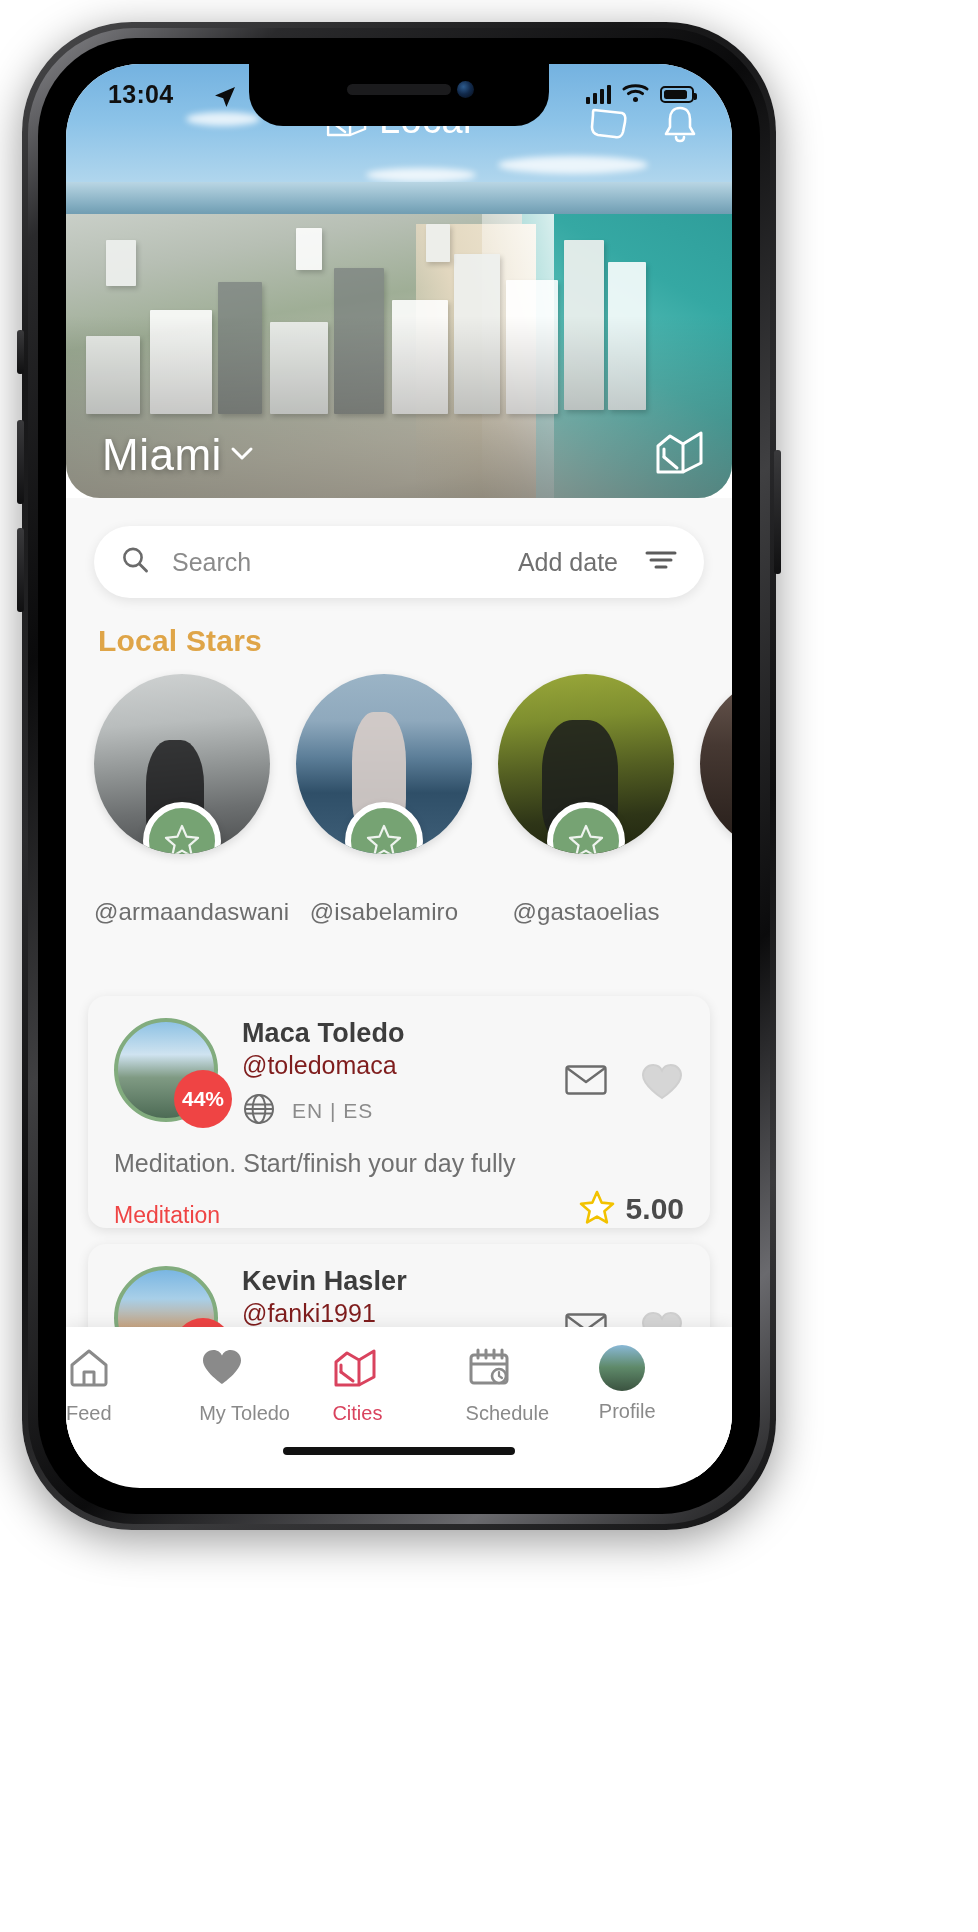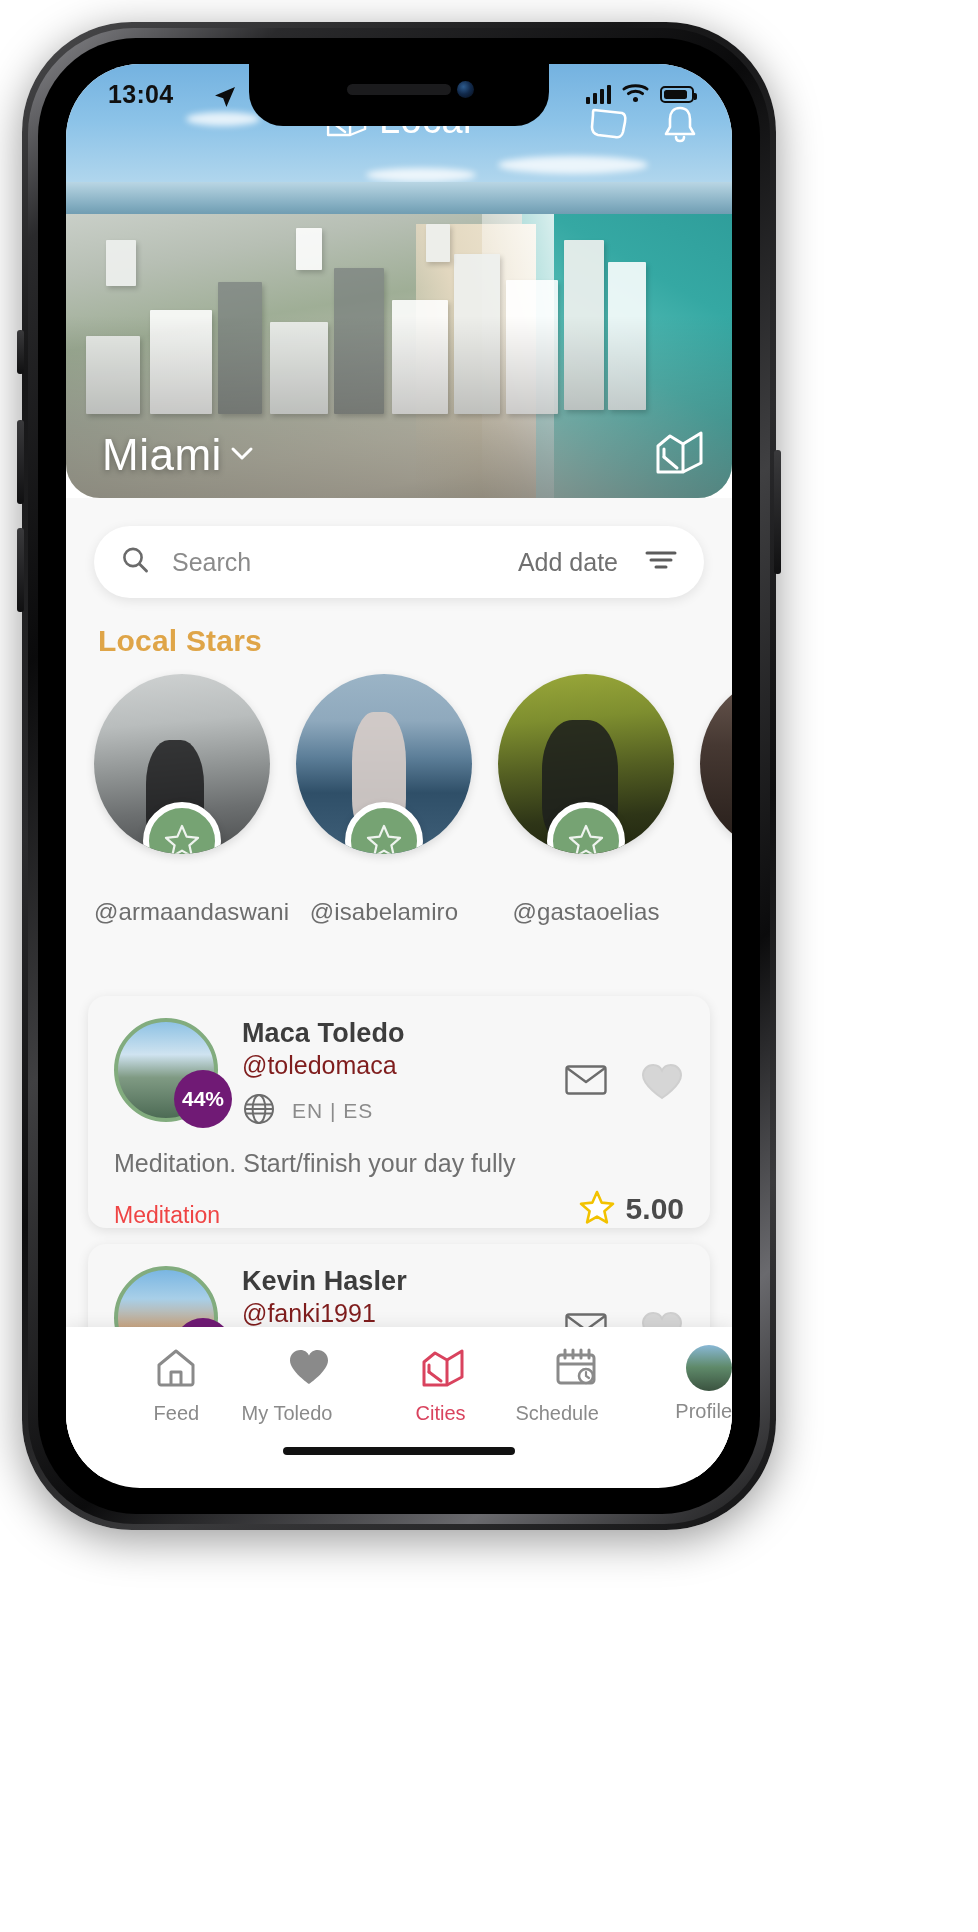--- a/index.html
+++ b/index.html
@@ -126,40 +126,40 @@
   .cards{ position:absolute; top:498px; left:0; width:666px; bottom:0; }
   .pcard{ position:absolute; left:22px; width:622px; background:#f7f7f7; border-radius:18px;
           box-shadow:0 3px 12px rgba(0,0,0,.10); overflow:hidden; }
   .pcard-inner{ position:relative; padding:22px 26px 0 26px; display:flex; }
   .av-wrap{ position:relative; width:104px; height:104px; flex:0 0 auto; }
   .avatar{ width:104px; height:104px; border-radius:50%; border:4px solid #82ac7e; overflow:hidden;
            background:linear-gradient(180deg,#8ec2e4 0%,#bcd9ea 36%,#7f9a83 62%,#566b57 100%); }
   .av1{ background:linear-gradient(180deg,#8ec2e4 0%,#cfe3f0 34%,#7f9a83 58%,#4d6b55 100%); }
   .av2{ background:linear-gradient(180deg,#7ab6e2 0%,#a8cfe8 30%,#c8a887 58%,#8d6a4c 100%); }
   .pct{ position:absolute; right:-14px; bottom:-6px; width:58px; height:58px; border-radius:50%;
-        background:#701a75; color:#fff; font-size:21px; font-weight:700;
+        background:#ef4444; color:#fff; font-size:21px; font-weight:700;
         display:flex; align-items:center; justify-content:center; }
   .pinfo{ margin-left:24px; flex:1; }
   .pname{ font-size:27px; font-weight:700; color:#3d3d3d; letter-spacing:.1px; }
   .phandle{ font-size:25px; color:#7f1d1d; margin-top:2px; }
   .plangs{ display:flex; align-items:center; gap:16px; margin-top:12px; }
   .lang-txt{ font-size:21px; color:#8b8b8b; letter-spacing:1px; }
   .pactions{ position:absolute; right:26px; top:66px; display:flex; gap:32px; }
   .act-ic{ cursor:pointer; }
   .pdesc{ margin:18px 26px 0 26px; font-size:25px; color:#707070; line-height:1.25; }
   .pfoot{ display:flex; align-items:flex-end; justify-content:space-between; margin:10px 26px 0 26px; }
   .ptag{ font-size:23px; color:#ef4444; }
   .prate{ display:flex; align-items:center; gap:10px; }
   .prate-val{ font-size:30px; font-weight:700; color:#4a4a4a; }
 
   
   .tabbar{ position:absolute; left:0; bottom:0; width:666px; height:150px; background:#fff;
            box-shadow:0 -3px 14px rgba(0,0,0,.07); display:flex; align-items:flex-start;
            padding-top:18px; z-index:30; }
-  .tab{ flex:1; display:flex; flex-direction:column; align-items:flex-end; gap:9px; cursor:pointer; }
+  .tab{ flex:1; display:flex; flex-direction:column; align-items:flex-start; gap:9px; cursor:pointer; }
   .tab-label{ font-size:20px; color:#8a8a8a; }
   .tab.active .tab-label{ color:#d9435e; }
   .tab-av{ width:46px; height:46px; border-radius:50%; overflow:hidden;
            background:linear-gradient(180deg,#89b8d6 0%,#5f8a6a 48%,#3b5340 100%); }
   .home-ind{ position:absolute; left:50%; transform:translateX(-50%); bottom:22px;
              width:232px; height:8px; border-radius:4px; background:#111; z-index:31; }
 </style>
 </head>
 <body>
 

